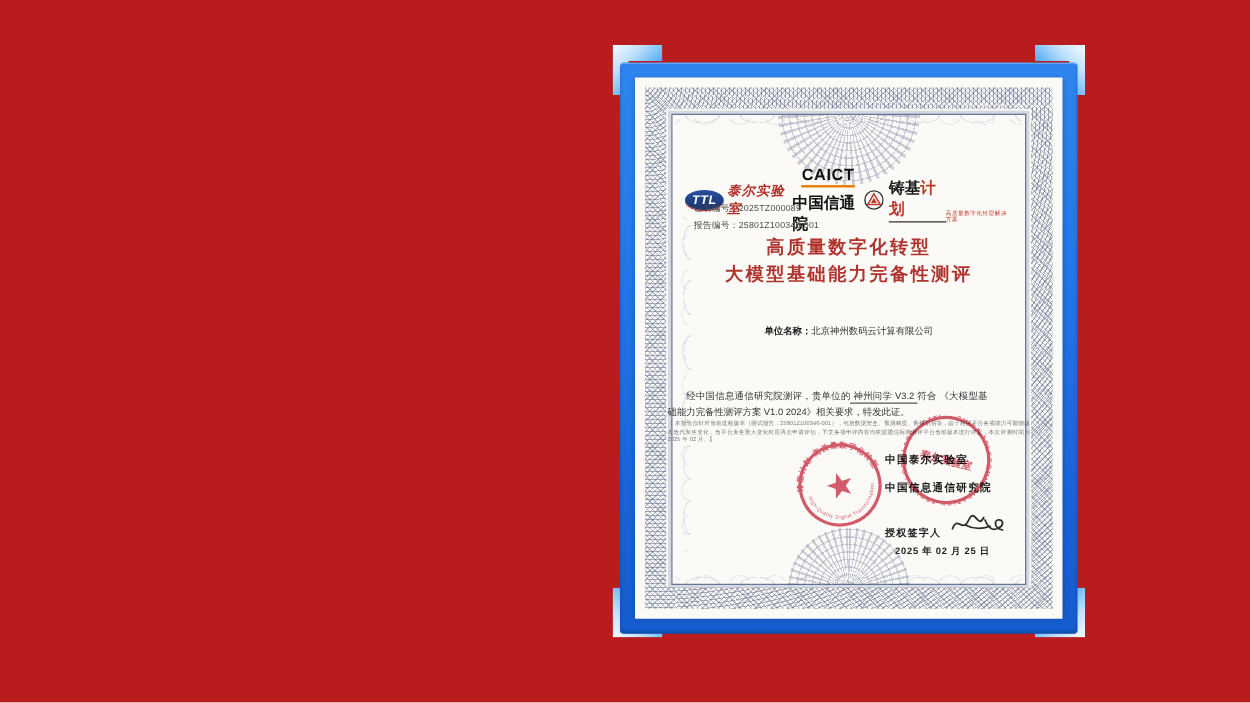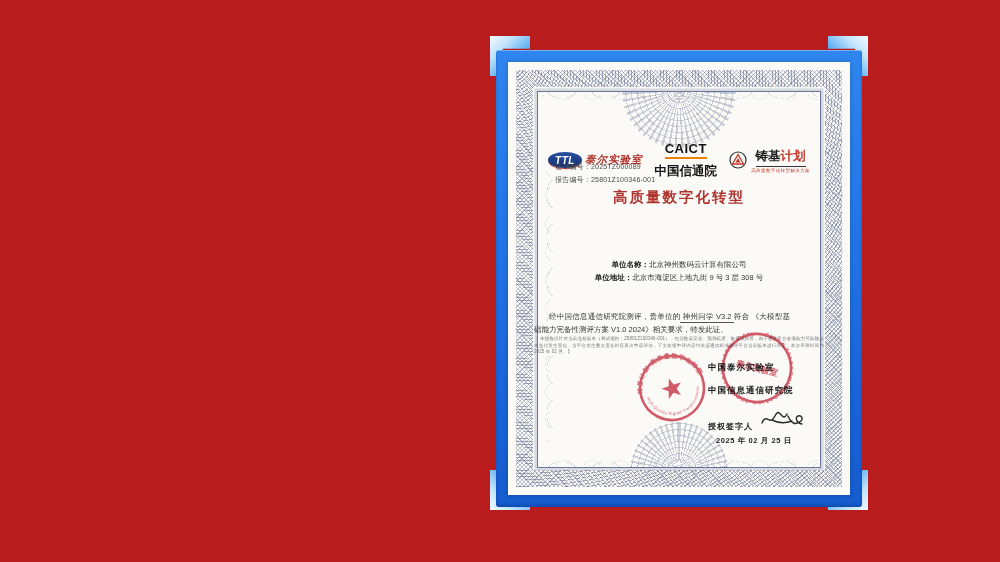--- a/index.html
+++ b/index.html
@@ -65,21 +65,21 @@
     border-radius:50%; color:#fff; font-style:italic; font-weight:bold; font-size:10px;
     display:flex; align-items:center; justify-content:center; letter-spacing:.5px;
     box-shadow:0 1px 0 #c0392b; }
   .ttl-name { color:#b03028; font-weight:bold; font-style:italic; font-size:10.5px;
     font-family:"Liberation Serif","DejaVu Serif",serif; letter-spacing:1px; }
   .caict-logo { display:flex; align-items:center; gap:4px;flex-direction:column; }
   .caict-abbr { font-size:13px; font-weight:800; color:#111; letter-spacing:.5px;
     border-bottom:2.5px solid #e8820c; padding-bottom:1px; }
   .caict-name { font-size:12.5px; font-weight:800; color:#111; }
   .zhuji-logo { display:flex; align-items:center; gap:4px; }
-  .zhuji-text { display:flex; flex-direction:column; align-items:center; }
+  .zhuji-text { display:flex; flex-direction:row; align-items:flex-end; }
   .zhuji-title { font-size:12.5px; font-weight:800; border-bottom:1px solid #333; padding-bottom:1px; }
   .zhuji-black { color:#1a1a1a; } .zhuji-red { color:#c0392b; }
   .zhuji-sub { font-size:4.5px; color:#c0392b; letter-spacing:.4px; margin-top:1px; }
 
   
   .cert-no-row { position:absolute; left:47px; font-size:7px; color:#4a4a4a; letter-spacing:.2px; }
   .cert-no-row.r1 { top:100px; } .cert-no-row.r2 { top:113px; }
 
   
   .cert-title { position:absolute; left:0; width:100%; text-align:center; color:#b0342e;
@@ -166,27 +166,25 @@
     </div>
 
     <div class="cert-no-row r1">
       <span>证书编号：</span><span>2025TZ000089</span>
     </div>
     <div class="cert-no-row r2">
       <span>报告编号：</span><span>25801Z100346-001</span>
     </div>
 
     <div class="cert-title t1">高质量数字化转型</div>
+    <div class="cert-title t2">大模型基础能力完备性测评</div>
 
     <div class="info-block">
       <div class="info-row">
         <b>单位名称：</b><span>北京神州数码云计算有限公司</span>
-      </div>
-      <div class="info-row">
-        <b>单位地址：</b><span>北京市海淀区上地九街 9 号 3 层 308 号</span>
       </div>
     </div>
 
     <p class="body-par">
       <span>经中国信息通信研究院测评，贵单位的</span><span class="ul"> 神州问学 V3.2 </span><span>符合 《大模型基础能力完备性测评方案 V1.0 2024》相关要求，特发此证。</span>
     </p>
 
     <p class="fine-print">【 本报告仅针对当前送检版本（测试报告：25801Z100346-001），包括数据安全、预测精度、鲁棒识别等，由于相关平台各项能力可能随版本迭代发生变化，当平台发生重大变化时应再次申请评估，下文各项申评内容均依据通信标准测评平台当前版本进行评定，本次评测时间为 2025 年 02 月。】</p>
 
     <div class="issuer">

